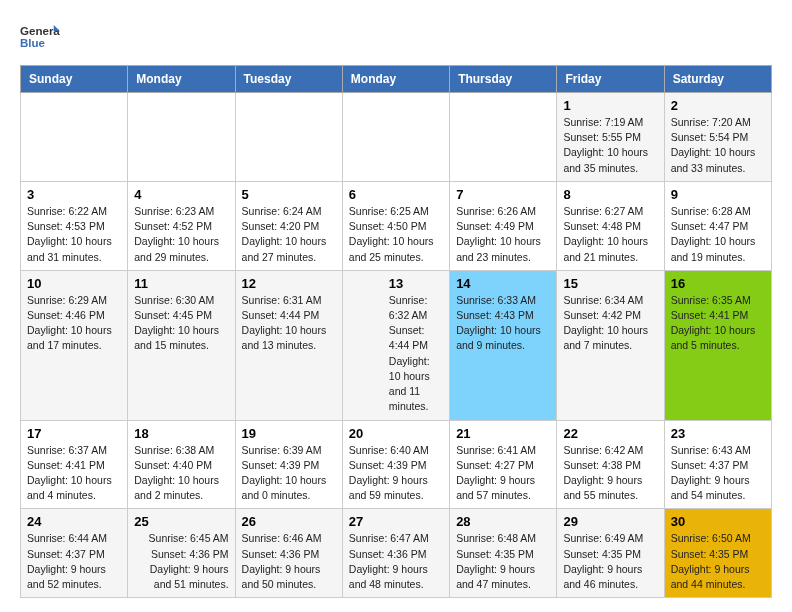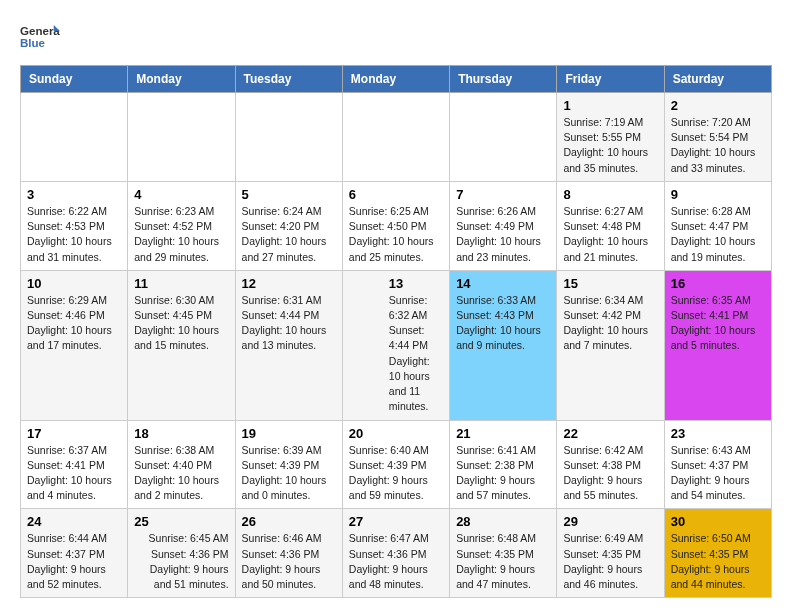--- a/index.html
+++ b/index.html
@@ -218,21 +218,21 @@
 Daylight: 10 hours
 and 9 minutes.</div>
         </td>
         <td style="background: rgb(245, 245, 245);">
           <span class="day-num">15</span>
           <div class="day-info" style="white-space: pre-line;">Sunrise: 6:34 AM
 Sunset: 4:42 PM
 Daylight: 10 hours
 and 7 minutes.</div>
         </td>
-        <td style="background: #d946ef;">
+        <td style="background: #84cc16;">
           <span class="day-num">16</span>
           <div class="day-info" style="white-space: pre-line;">Sunrise: 6:35 AM
 Sunset: 4:41 PM
 Daylight: 10 hours
 and 5 minutes.</div>
         </td>
       </tr>
       <tr>
         <td style="background: rgb(255, 255, 255);">
           <span class="day-num">17</span>
@@ -258,21 +258,21 @@
         <td style="background: rgb(255, 255, 255);">
           <span class="day-num">20</span>
           <div class="day-info" style="white-space: pre-line;">Sunrise: 6:40 AM
 Sunset: 4:39 PM
 Daylight: 9 hours
 and 59 minutes.</div>
         </td>
         <td style="background: rgb(255, 255, 255);">
           <span class="day-num">21</span>
           <div class="day-info" style="white-space: pre-line;">Sunrise: 6:41 AM
-Sunset: 2:38 PM
+Sunset: 4:27 PM
 Daylight: 9 hours
 and 57 minutes.</div>
         </td>
         <td style="background: rgb(255, 255, 255);">
           <span class="day-num">22</span>
           <div class="day-info" style="white-space: pre-line;">Sunrise: 6:42 AM
 Sunset: 4:38 PM
 Daylight: 9 hours
 and 55 minutes.</div>
         </td>

